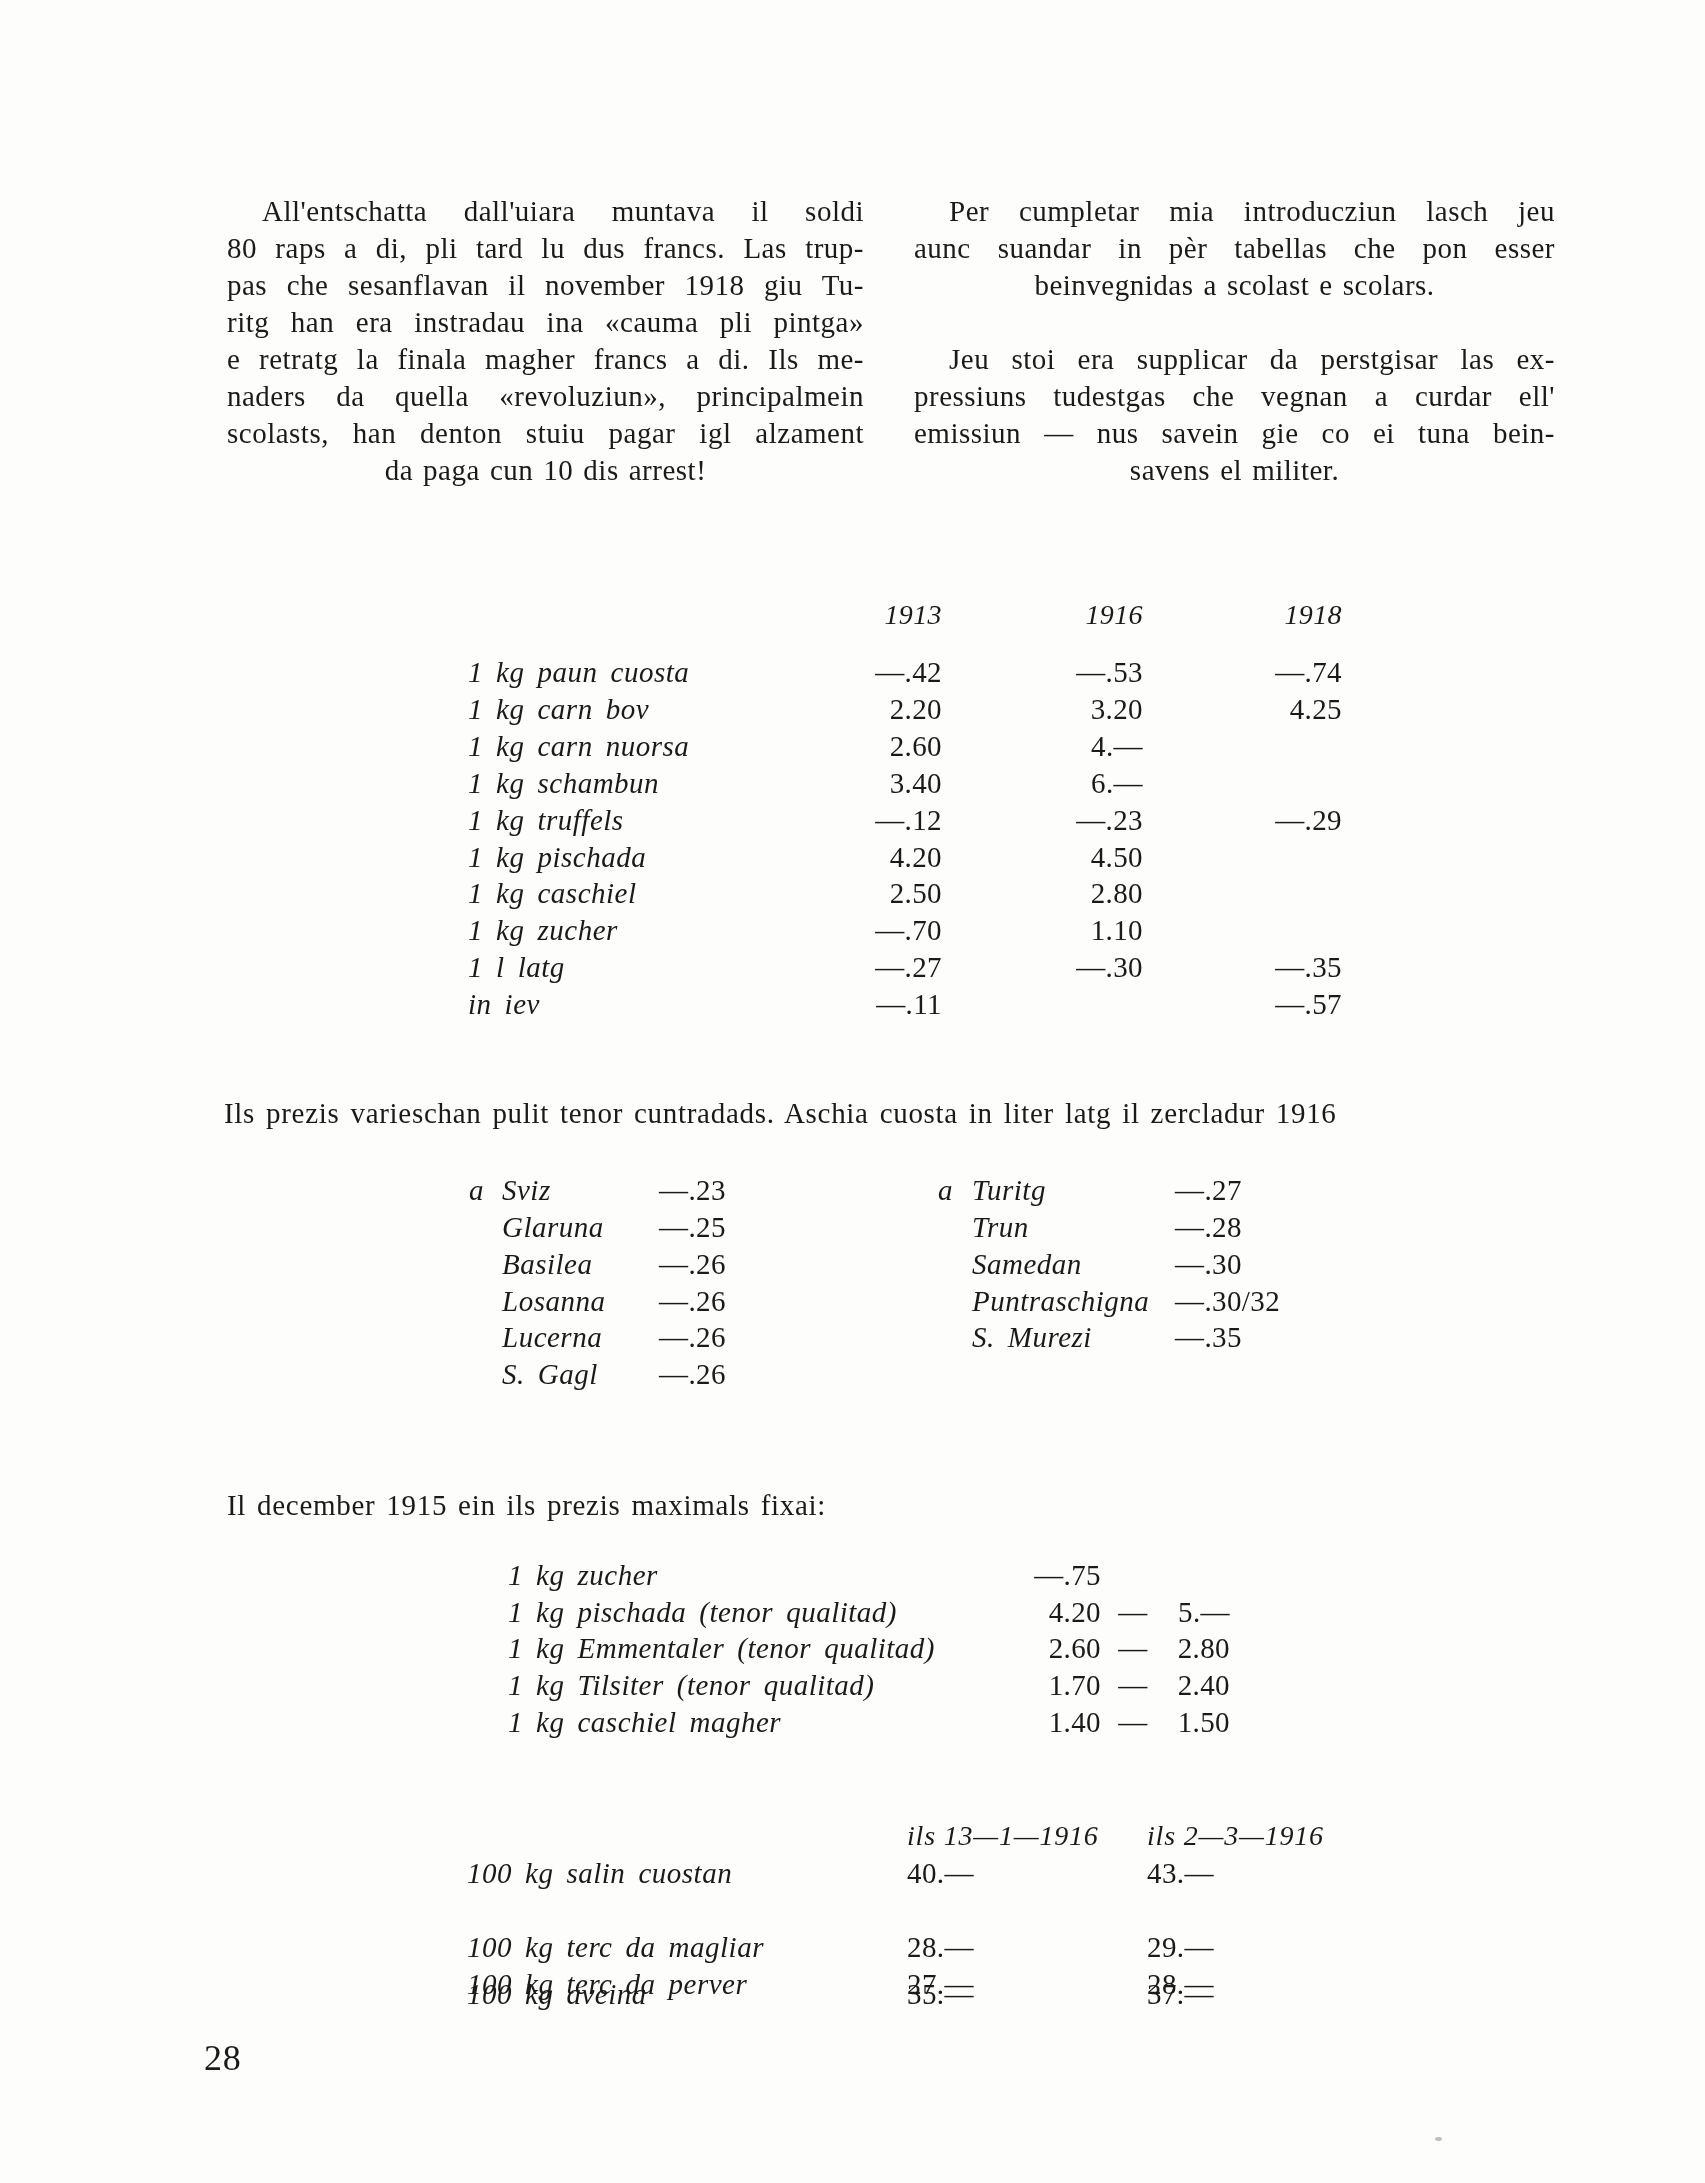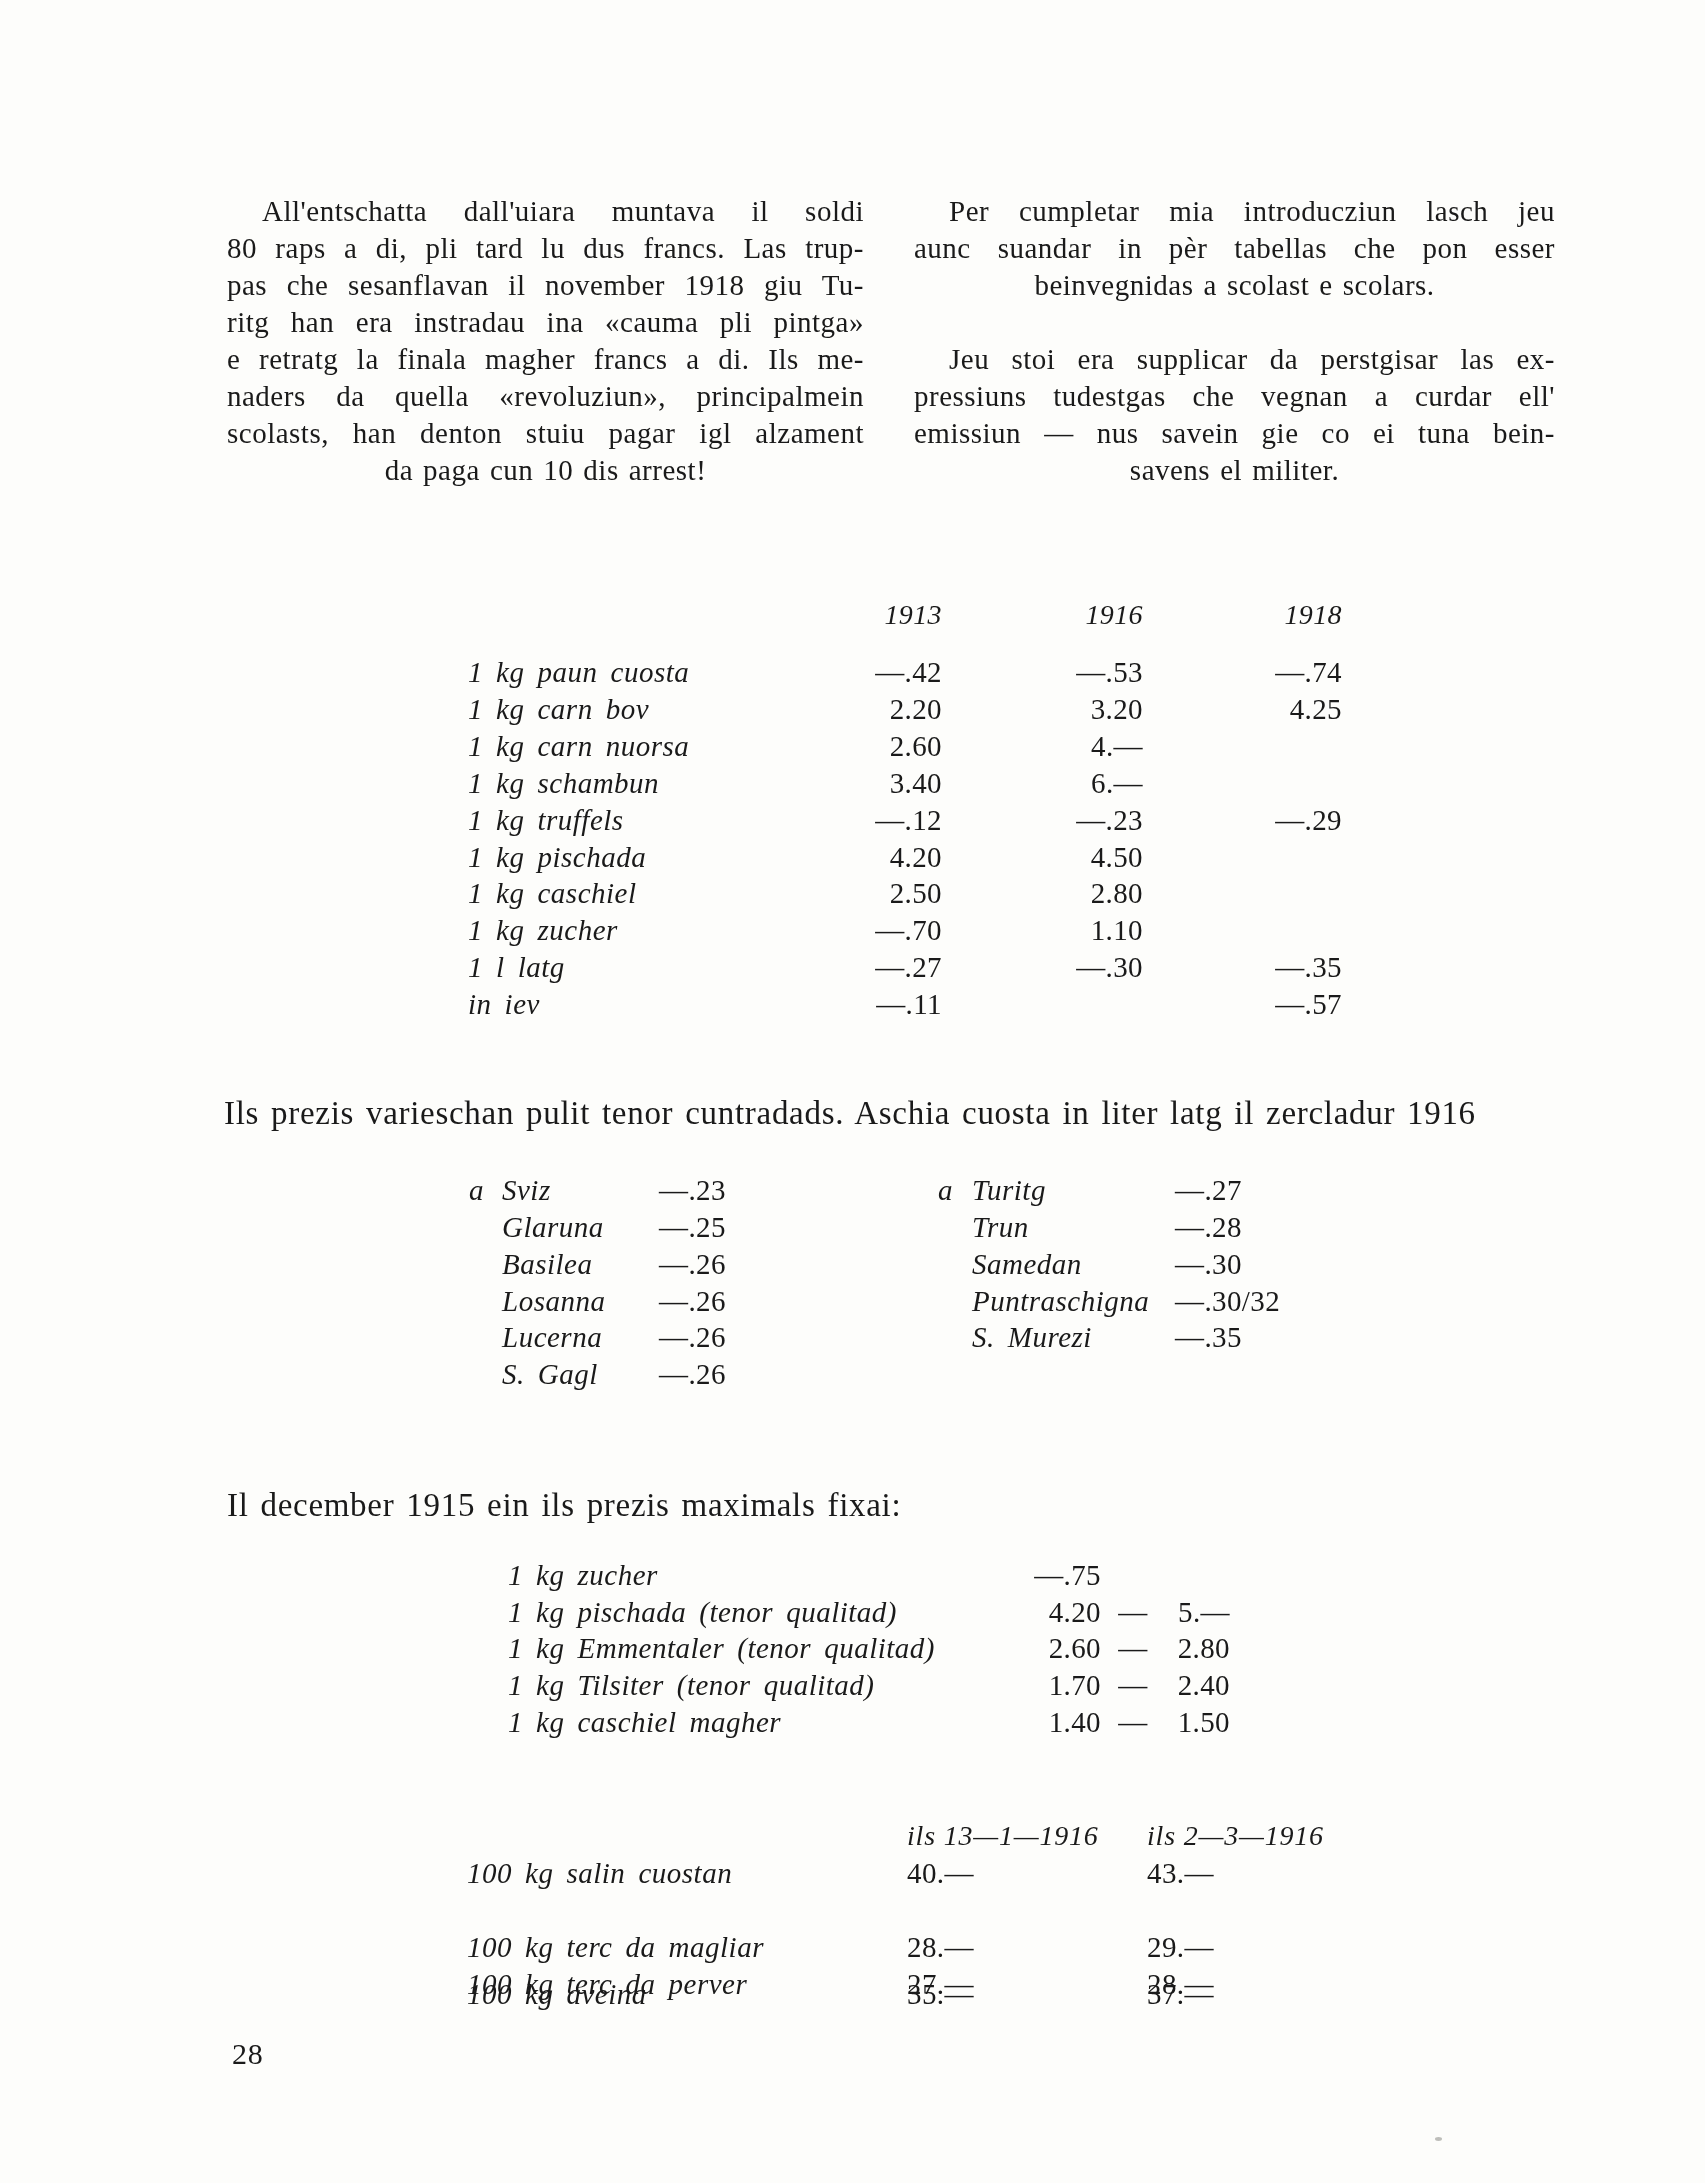--- a/index.html
+++ b/index.html
@@ -32,39 +32,39 @@
   .lbl{position:absolute;letter-spacing:0.5px;word-spacing:5.3px;white-space:nowrap;font-style:italic;}
   .num{position:absolute;text-align:right;letter-spacing:0.4px;white-space:nowrap;}
   .numL{position:absolute;text-align:left;letter-spacing:0.4px;white-space:nowrap;}
   
   .t1-l{left:468px;}
   .t1-c1{left:806px;width:136px;}
   .t1-c2{left:1007px;width:136px;}
   .t1-c3{left:1206px;width:136px;}
   .yearhead{font-style:italic;font-size:28px;}
   
-  .pline{position:absolute;font-size:33px;line-height:36px;letter-spacing:0.7px;word-spacing:3px;white-space:nowrap;}
+  .pline{position:absolute;font-size:29px;line-height:36px;letter-spacing:0.7px;word-spacing:3px;white-space:nowrap;}
   
   .city-a{left:469px;}
   .city-name{left:502px;}
   .city-val{left:659px;}
   .cityR-a{left:938px;}
   .cityR-name{left:972px;}
   .cityR-val{left:1175px;}
   
   .mx-l{left:508px;}
   .mx-low{left:965px;width:136px;}
   .mx-dash{left:1109px;width:48px;text-align:center;}
   .mx-high{left:1151px;width:79px;}
   
   .gr-l{left:467px;}
   .gr-c1{left:865px;margin-left:42px;}
   .gr-c2{left:1147px;}
   .gr-head{font-style:italic;font-size:28px;letter-spacing:0.8px;}
-  .pagenum{position:absolute;left:232px;top:2037px;font-size:30px;letter-spacing:0.8px;font-family:Liberation Serif, serif;}
+  .pagenum{position:absolute;left:204px;top:2037px;font-size:36px;letter-spacing:0.8px;font-family:Liberation Serif, serif;}
   .speck{position:absolute;left:1435px;top:2137px;width:6.8px;height:3.8px;background:#8a8a85;border-radius:50%;opacity:.55;}
 </style>
 </head>
 <body>
 
 <div class="page">
 
   <div class="col col-left">
     <div class="jline indent">All'entschatta dall'uiara muntava il soldi</div>
     <div class="jline">80 raps a di, pli tard lu dus francs. Las trup-</div>

